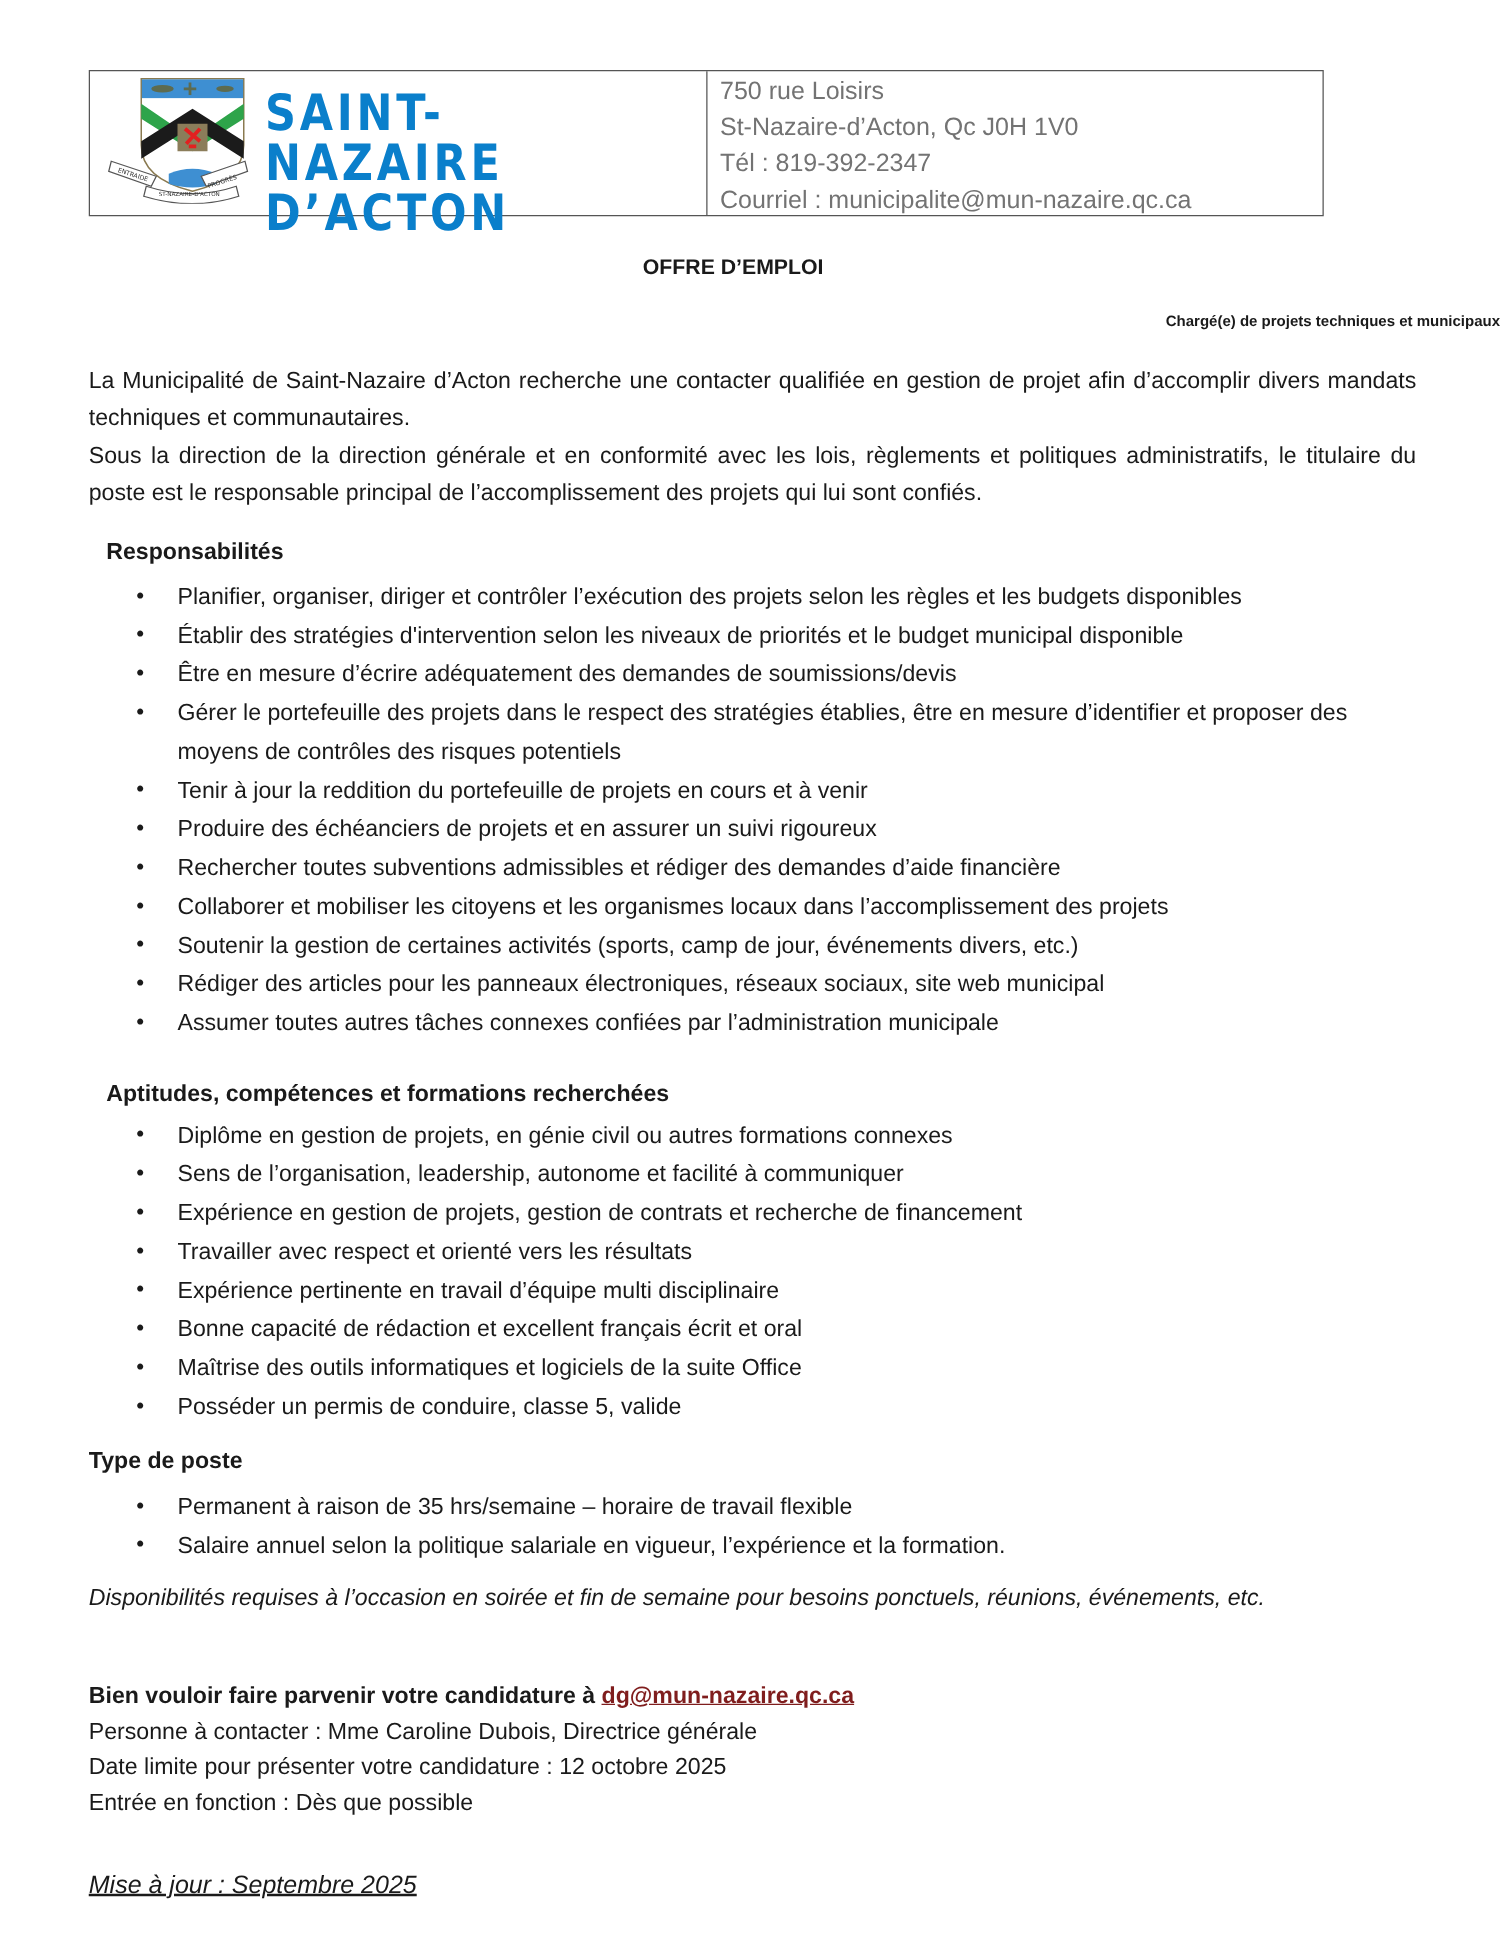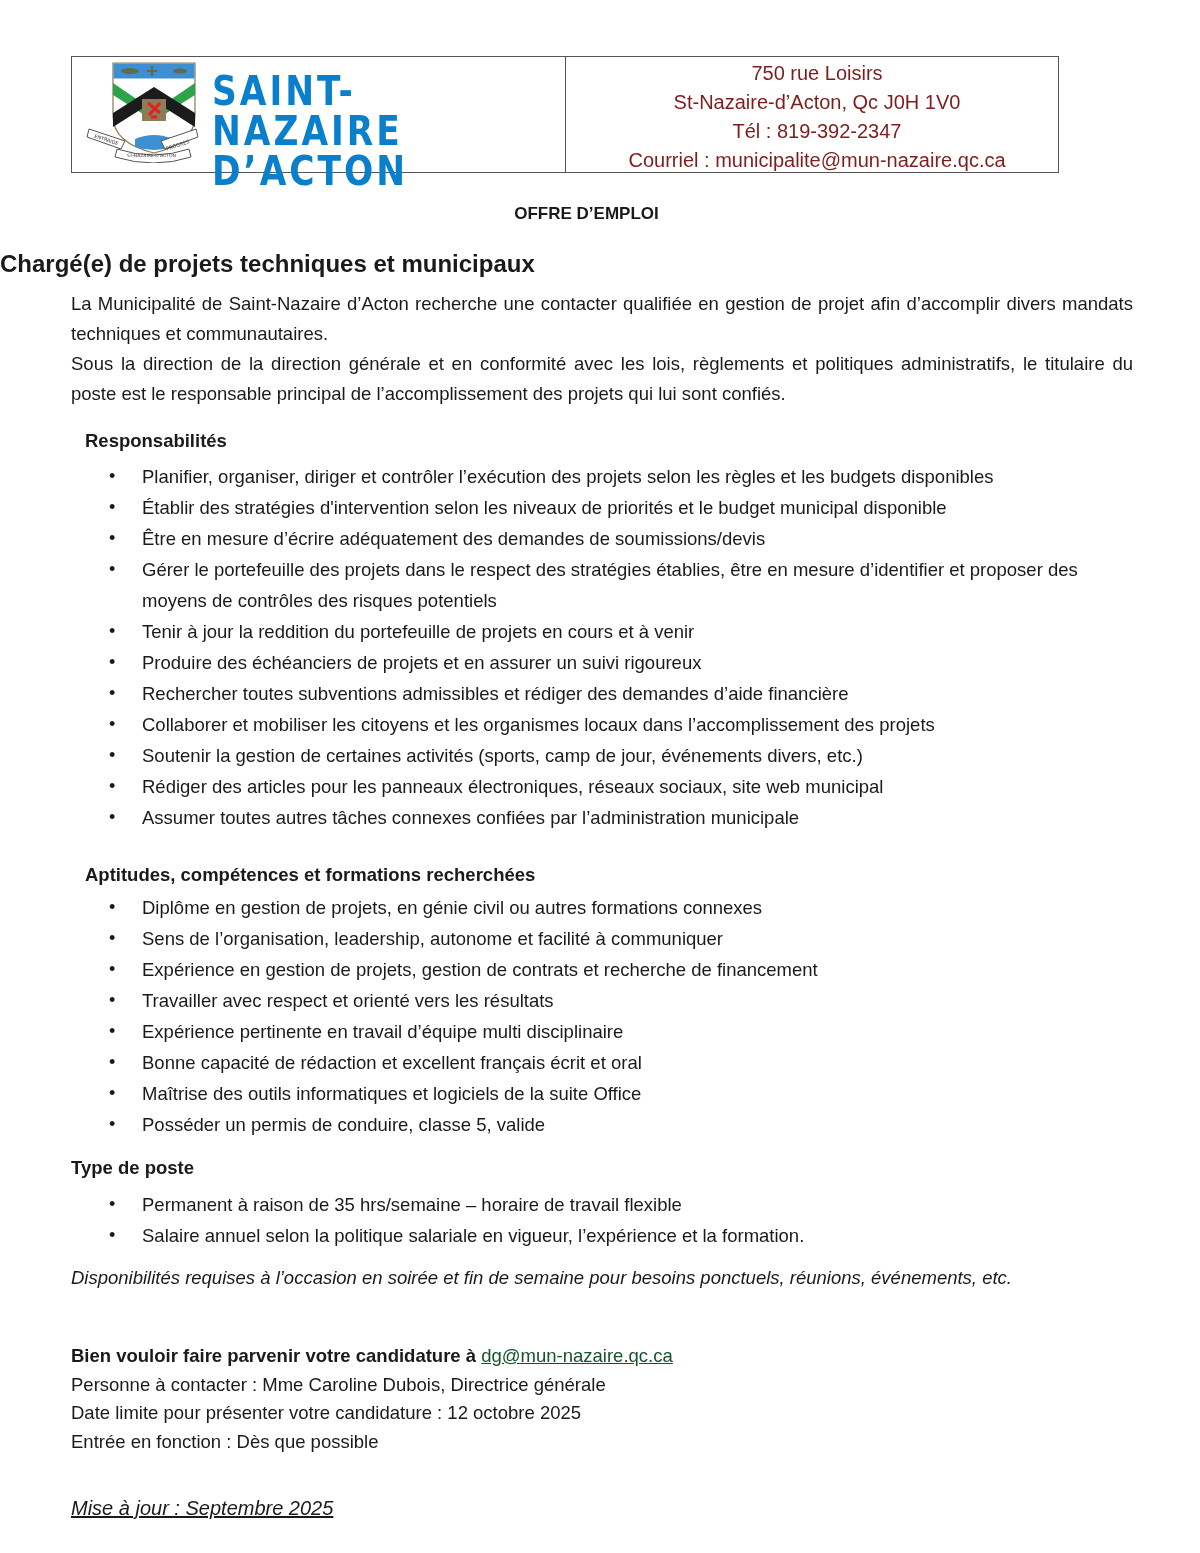--- a/index.html
+++ b/index.html
@@ -32,30 +32,29 @@
       letter-spacing: 3.5px;
       font-family: "DejaVu Sans", sans-serif;
       transform: scaleX(0.86);
       transform-origin: left top;
     }
     .address-cell {
       flex: 1;
       padding: 2px 0 0 10px;
       font-size: 20px;
       line-height: 29px;
-      color: #7f1d1d;
-      text-align: center;
+      color: #737373;
     }
     .title {
       position: absolute; top: 204px; left: 0; width: 1173px;
       text-align: center; font-weight: bold; font-size: 17px;
     }
     .subtitle {
       position: absolute; top: 250px; left: 0; width: 1200px;
-      text-align: left; font-weight: bold; font-size: 24px;
+      text-align: right; font-weight: bold; font-size: 12px;
     }
     .intro {
       position: absolute; left: 71px; top: 289px; width: 1062px;
       line-height: 30px; font-size: 18.5px; text-align: justify;
     }
     .section-head {
       position: absolute; font-weight: bold; font-size: 18.5px;
     }
     ul.bullets {
       position: absolute; left: 104px; list-style: none;
@@ -66,21 +65,21 @@
       content: "•"; position: absolute; left: 5px; top: 0; font-size: 18px;
     }
     .italic-note {
       position: absolute; left: 71px; top: 1263px; width: 1040px;
       font-style: italic; line-height: 30px; font-size: 18.5px;
     }
     .contact {
       position: absolute; left: 71px; top: 1342px; font-size: 18.5px; line-height: 28.5px;
     }
     .contact .bold { font-weight: bold; }
-    .contact a { color: #14532d; text-decoration: underline; font-weight: normal; text-align: center; }
+    .contact a { color: #7f1d1d; text-decoration: underline; font-weight: bold; text-align: center; }
     .update {
       position: absolute; left: 71px; top: 1497px; font-style: italic;
       text-decoration: underline; font-size: 20px;
     }
   </style>
 </head>
 <body>
 
 <div class="header-table">
   <div class="logo-cell">

